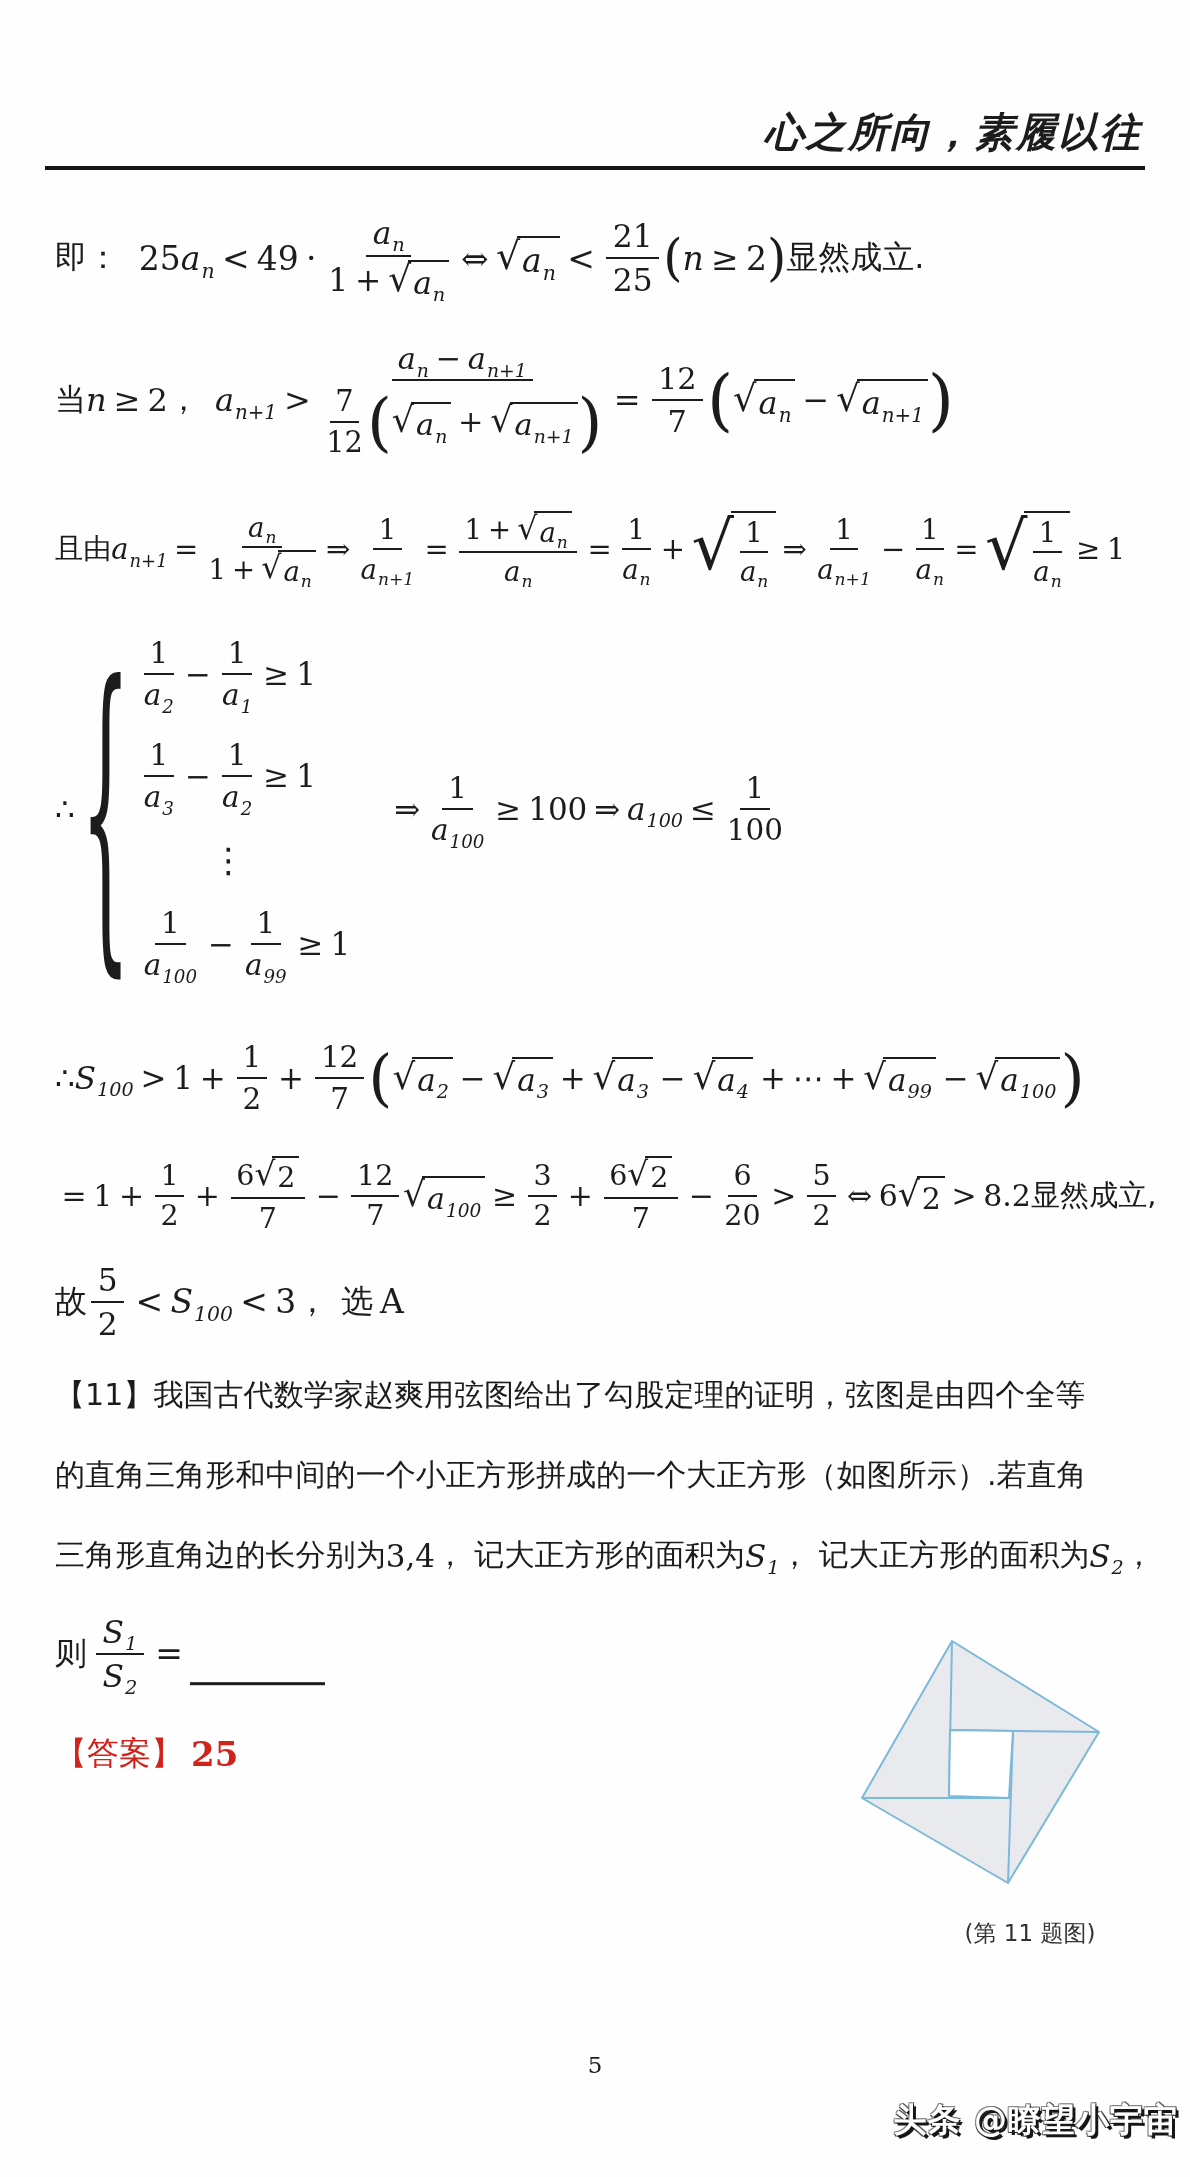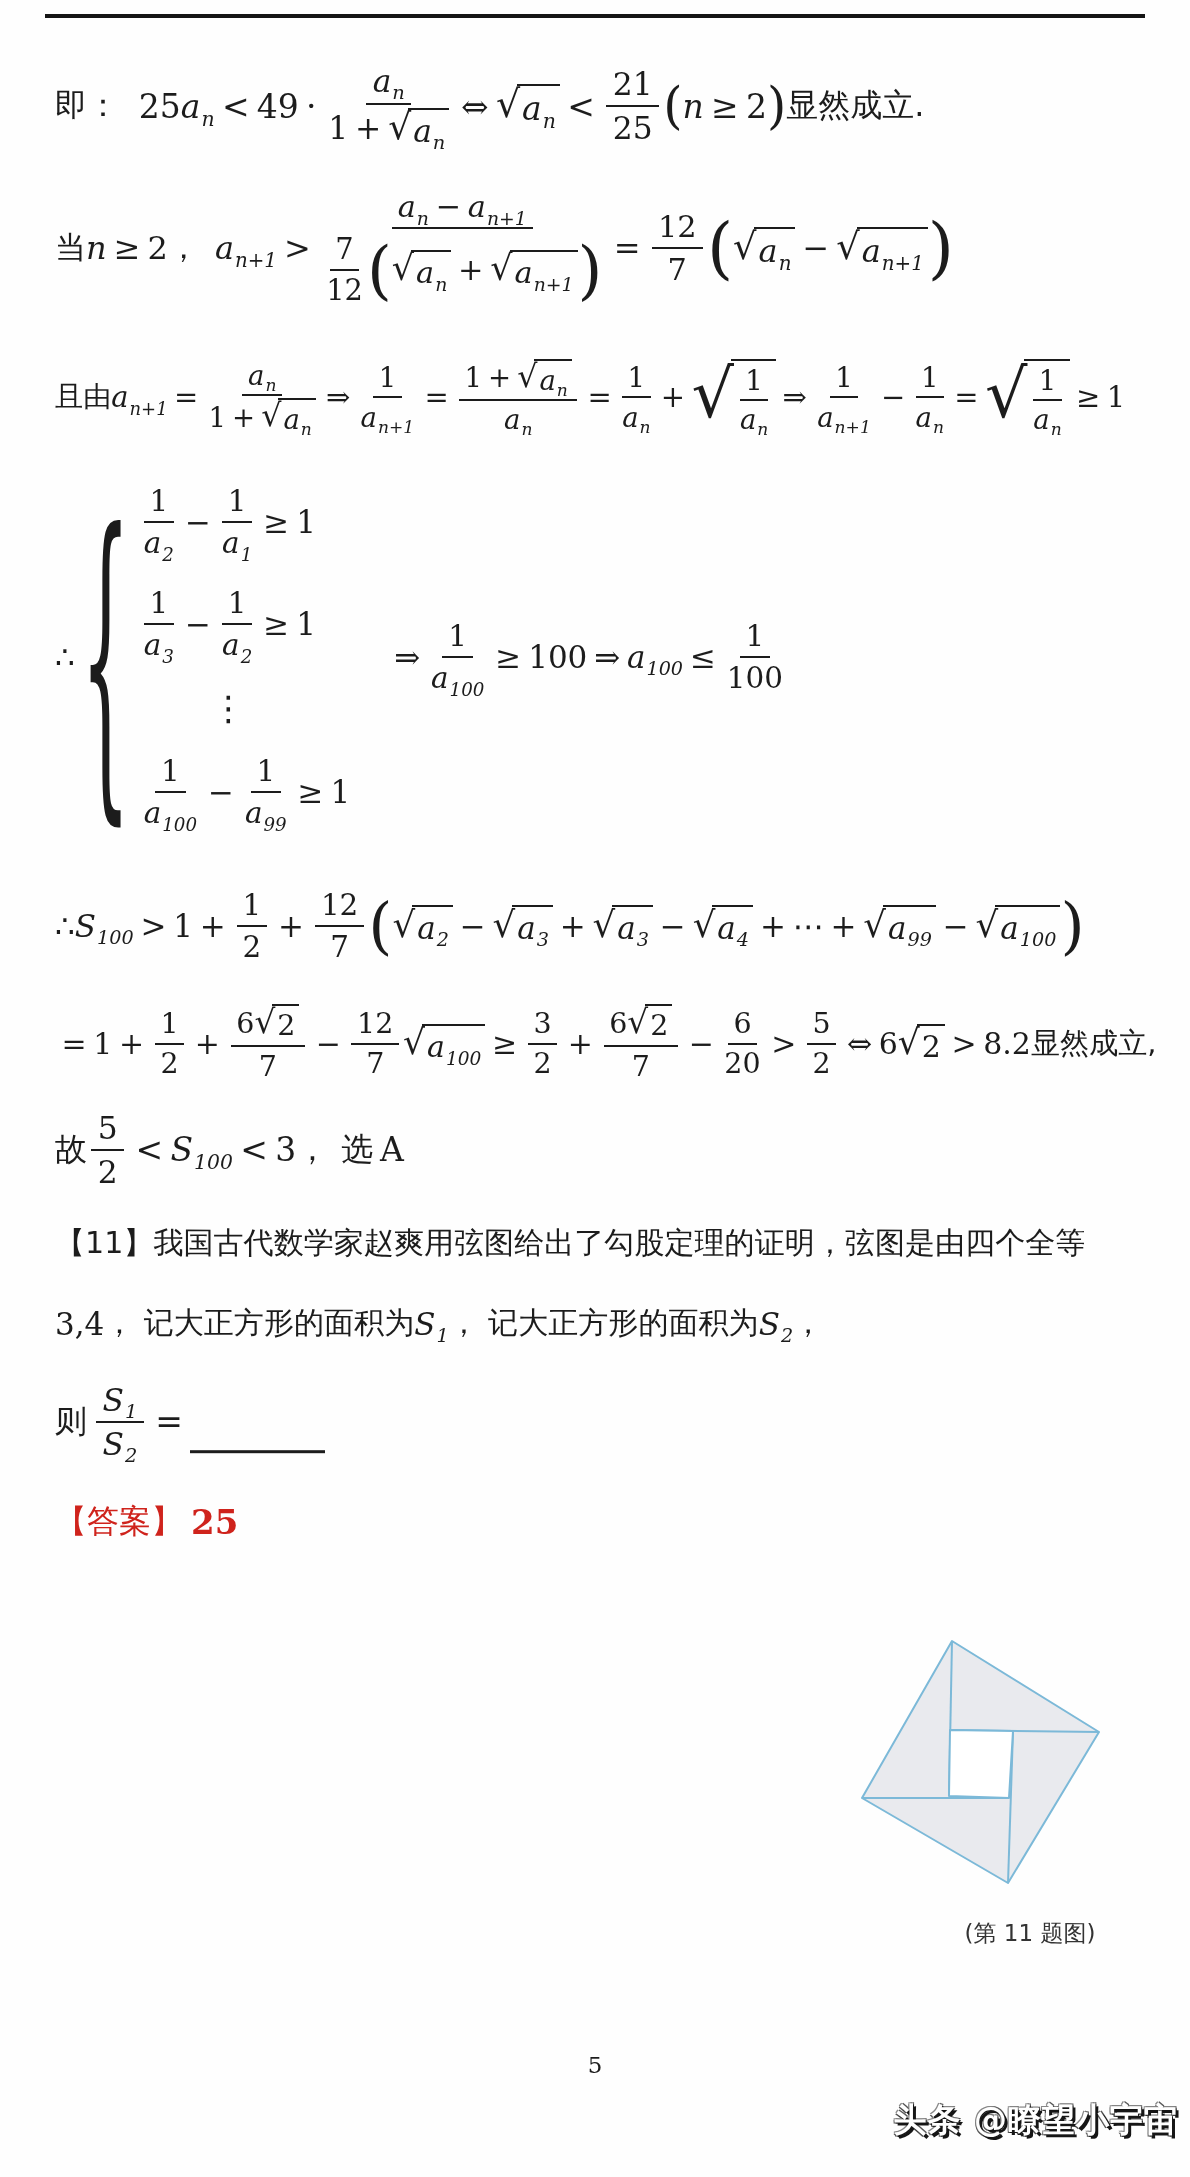--- a/index.html
+++ b/index.html
@@ -59,20 +59,21 @@
   .watermark{position:absolute;right:12px;top:2098px;font-size:33px;font-weight:bold;
              color:#ffffff;letter-spacing:1px;
              font-family:"DejaVu Sans","Liberation Sans",sans-serif;
              text-shadow:3px 3px 0 #161616,1px 1px 0 #161616,-1px -1px 0 #888,-1px 1px 0 #555,1px -1px 0 #555;}
 </style>
 </head>
 <body>
 
 <div class="page">
 
+  <div class="motto">心之所向，素履以往</div>
   <div class="rule"></div>
 
   <div class="content">
     <div class="fline f1">
         <span class="m-row">
           <span class="m-cjk">即：</span>
           <span class="m-space" style="width: 0.6em;"></span>
           <span class="m-up">25</span>
           <span class="m-var">
             <span>a</span>
@@ -890,20 +891,26 @@
 
 
     <div class="para">
       <div class="fline">
           <span class="m-row">
             <span class="m-cjk">【11】我国古代数学家赵爽用弦图给出了勾股定理的证明，弦图是由四个全等</span>
           </span>
         </div>
       <div class="fline">
           <span class="m-row">
+            <span class="m-cjk">的直角三角形和中间的一个小正方形拼成的一个大正方形（如图所示）.若直角</span>
+          </span>
+        </div>
+      <div class="fline">
+          <span class="m-row">
+            <span class="m-cjk">三角形直角边的长分别为</span>
             <span class="m-up">3,4</span>
             <span class="m-cjk">，</span>
             <span class="m-space" style="width: 0.3em;"></span>
             <span class="m-cjk">记大正方形的面积为</span>
             <span class="m-var">
               <span>S</span>
               <span class="m-sub">1</span>
             </span>
             <span class="m-cjk">，</span>
             <span class="m-space" style="width: 0.3em;"></span>

